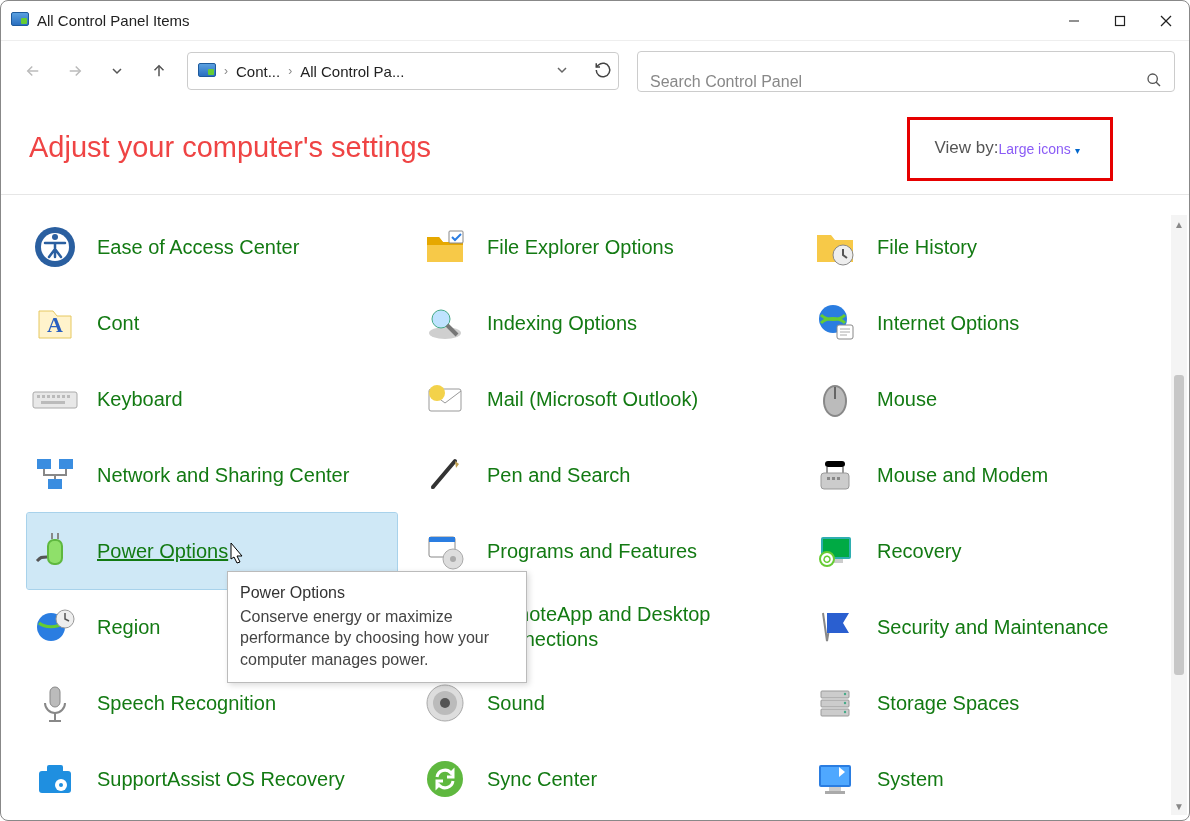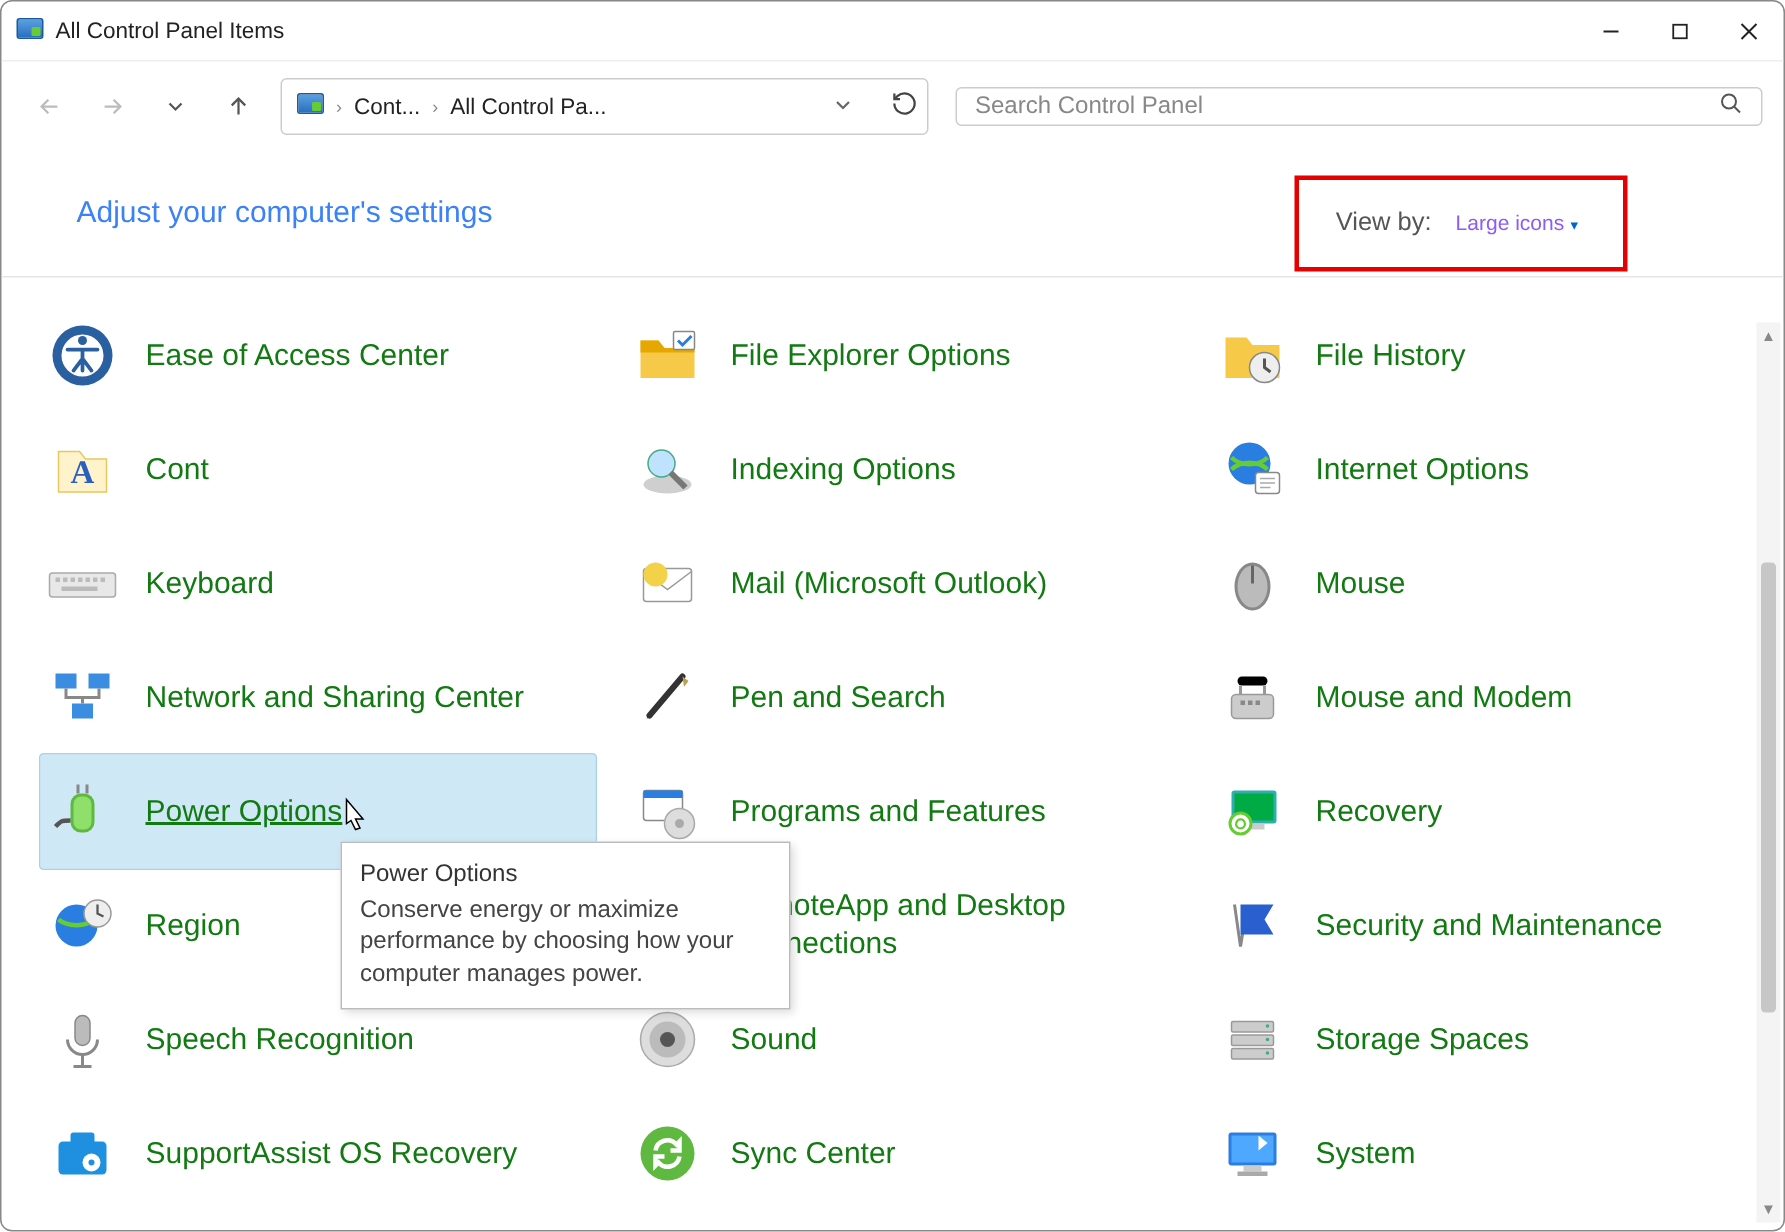--- a/index.html
+++ b/index.html
@@ -55,53 +55,51 @@
     gap:8px;
     margin-left:4px;
   }
   .addrbar .sep { color:#888; font-size:12px;}
   .addrbar .crumb { font-size:15px; white-space:nowrap; }
   .addrbar .spacer { flex:1; }
   .addrbar .drop { color:#666; font-size:11px;}
   .addrbar .refresh { color:#444;}
   .searchbox {
     flex:1;
-    height:26px;
+    height:41px;
     border:1px solid #ccc;
     border-radius:4px;
     display:flex;
-    align-items:center;
+    align-items:flex-end;
     padding:0 12px;
     margin-left:12px;
     color:#888;
   }
   .searchbox .ph { flex:1; font-size:16px; }
   .searchbox .sicon { color:#555; }
   
   .headrow {
     display:flex;
     align-items:center;
     padding: 30px 28px 30px 28px;
     position:relative;
   }
   .headrow h1 {
-    color:#3b82f6;
+    color:#ef4444;
     font-weight:400;
-    font-size:20px;
-    margin-left:22px;
+    font-size:29px;
   }
   .viewby-box {
     position:absolute;
-    right: 104px;
+    right: 76px;
     top: 16px;
     border: 3px solid #e60000;
     padding: 18px 30px 20px 24px;
     display:flex;
     align-items:center;
-    gap: 16px;
   }
   .viewby-label { color:#555; font-size:17px;}
   .viewby-val { color:#8b5cf6; font-size:14px;}
   .viewby-caret { color:#0066cc; font-size:10px;}
   
   .divider { border-top:1px solid #e6e6e6; margin: 0 0 0 0;}
   
   .content {
     position:relative;
     height: 600px;

